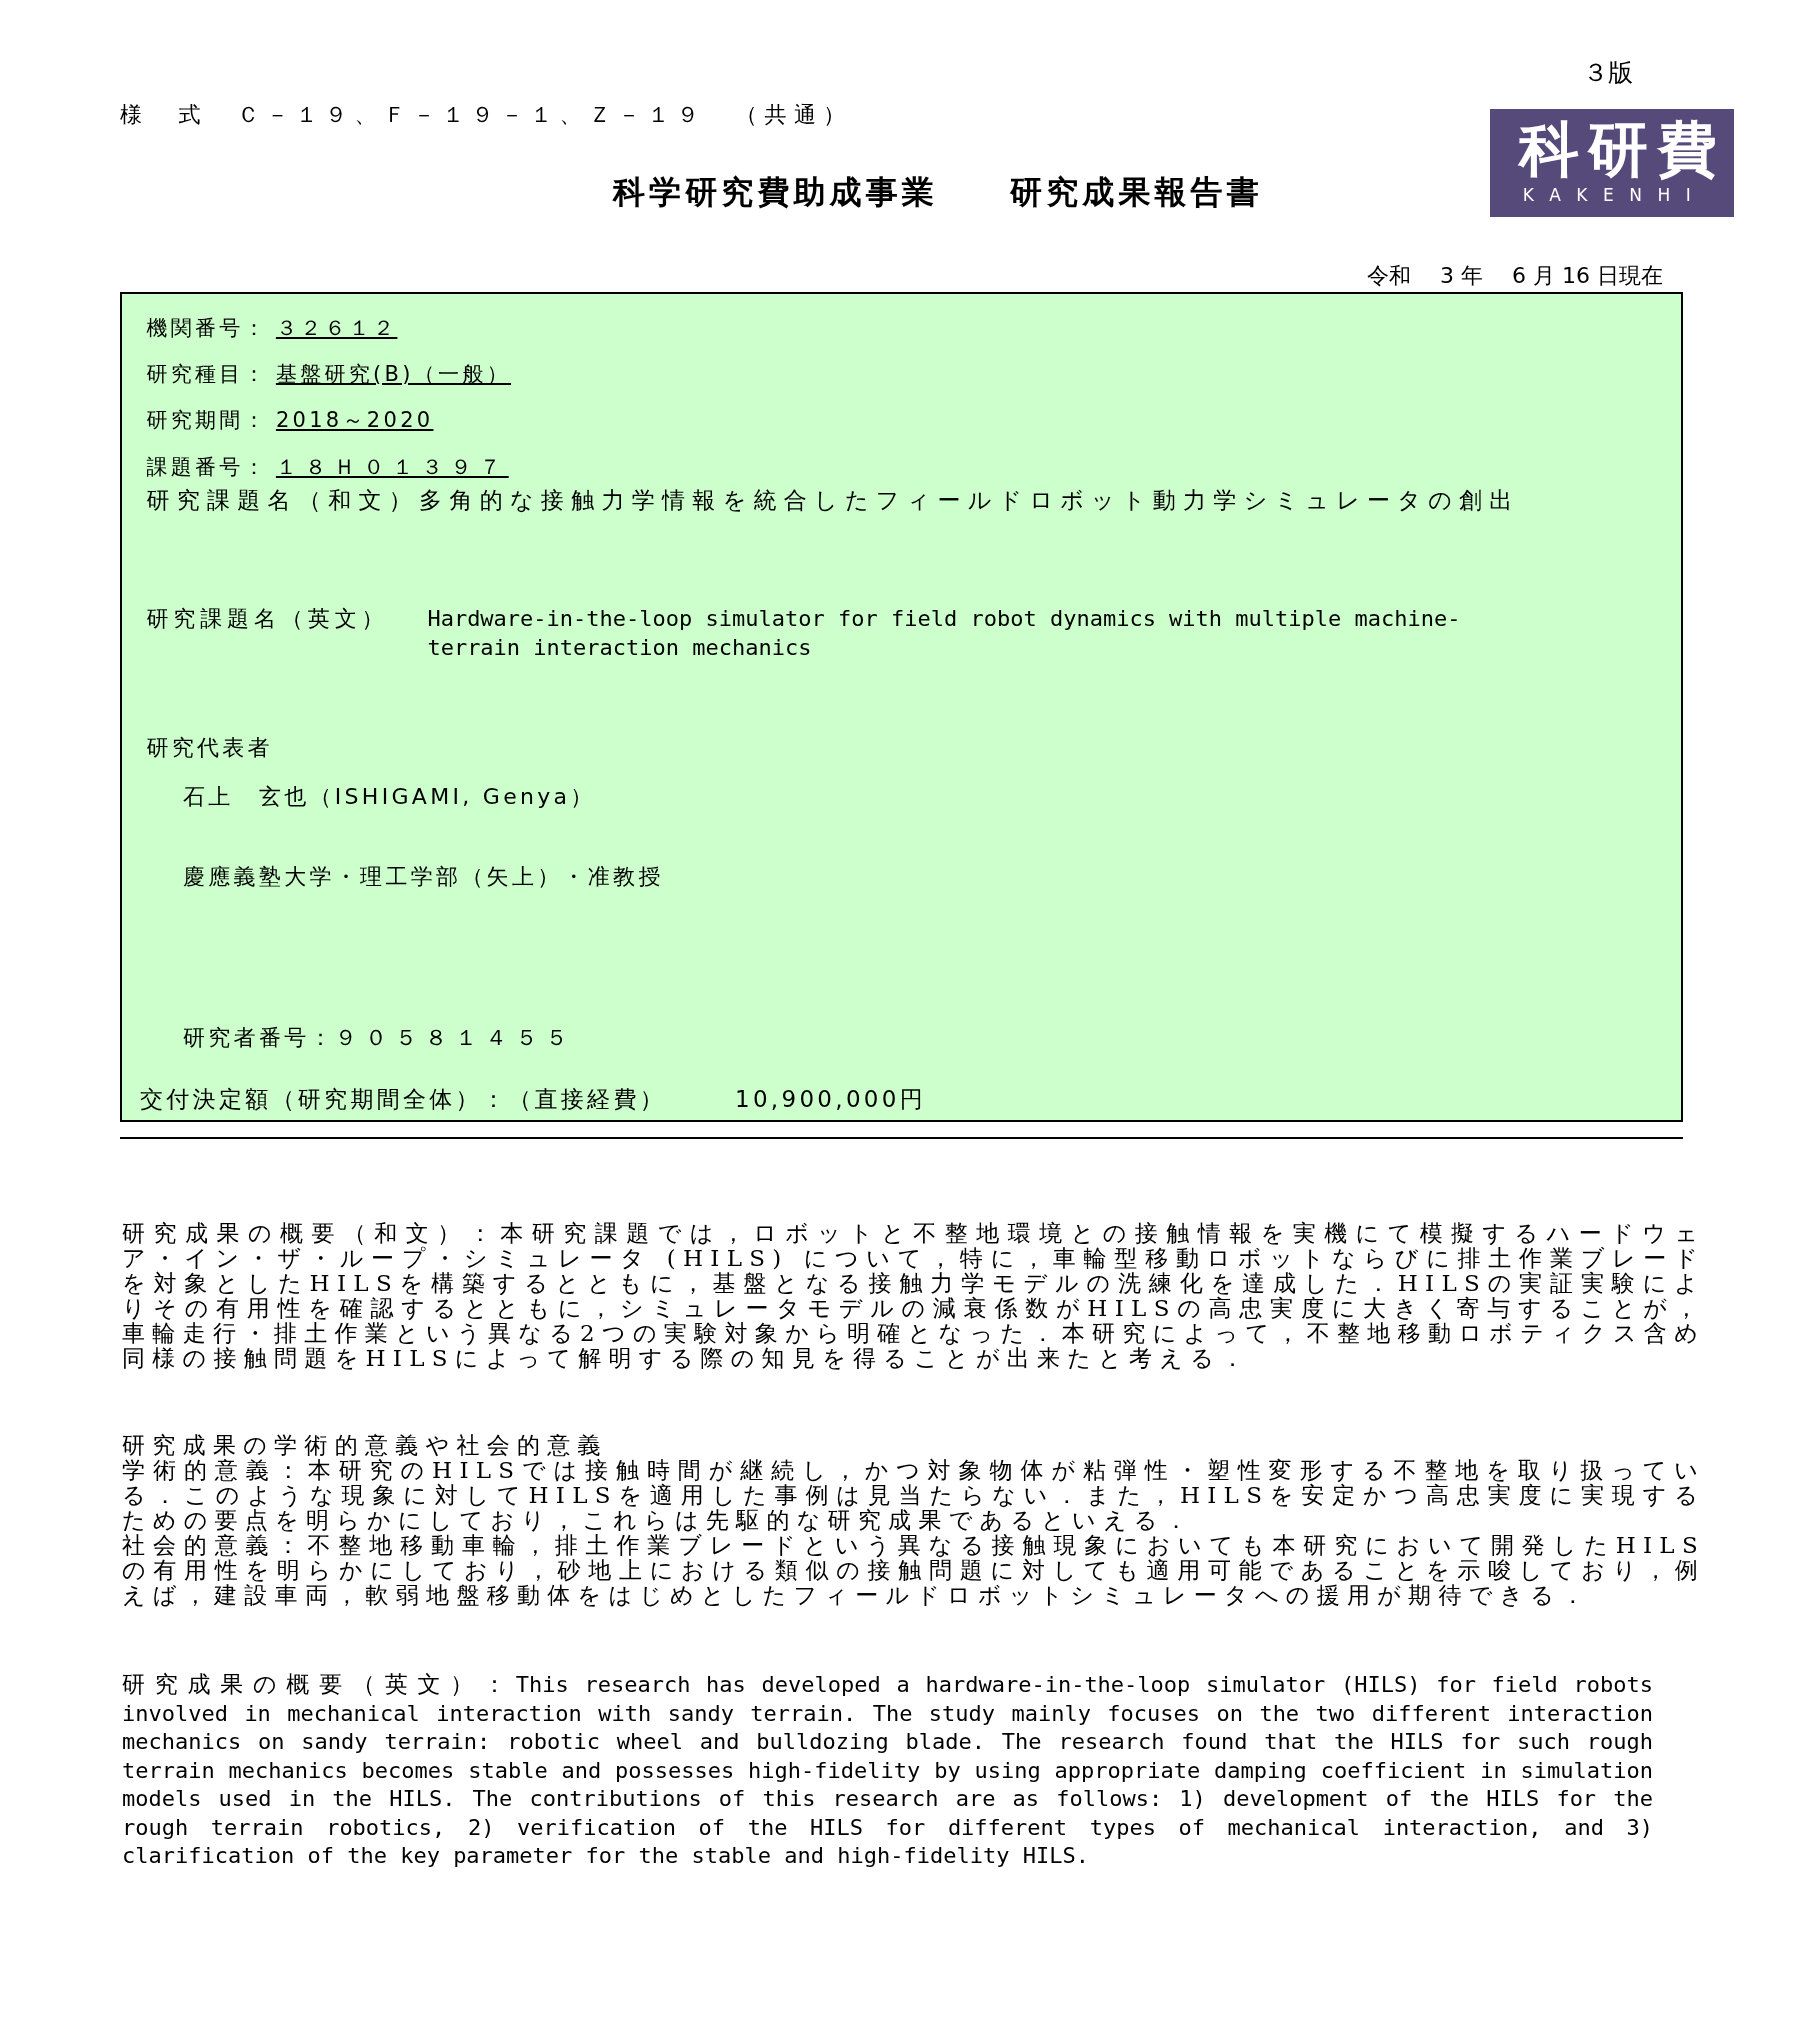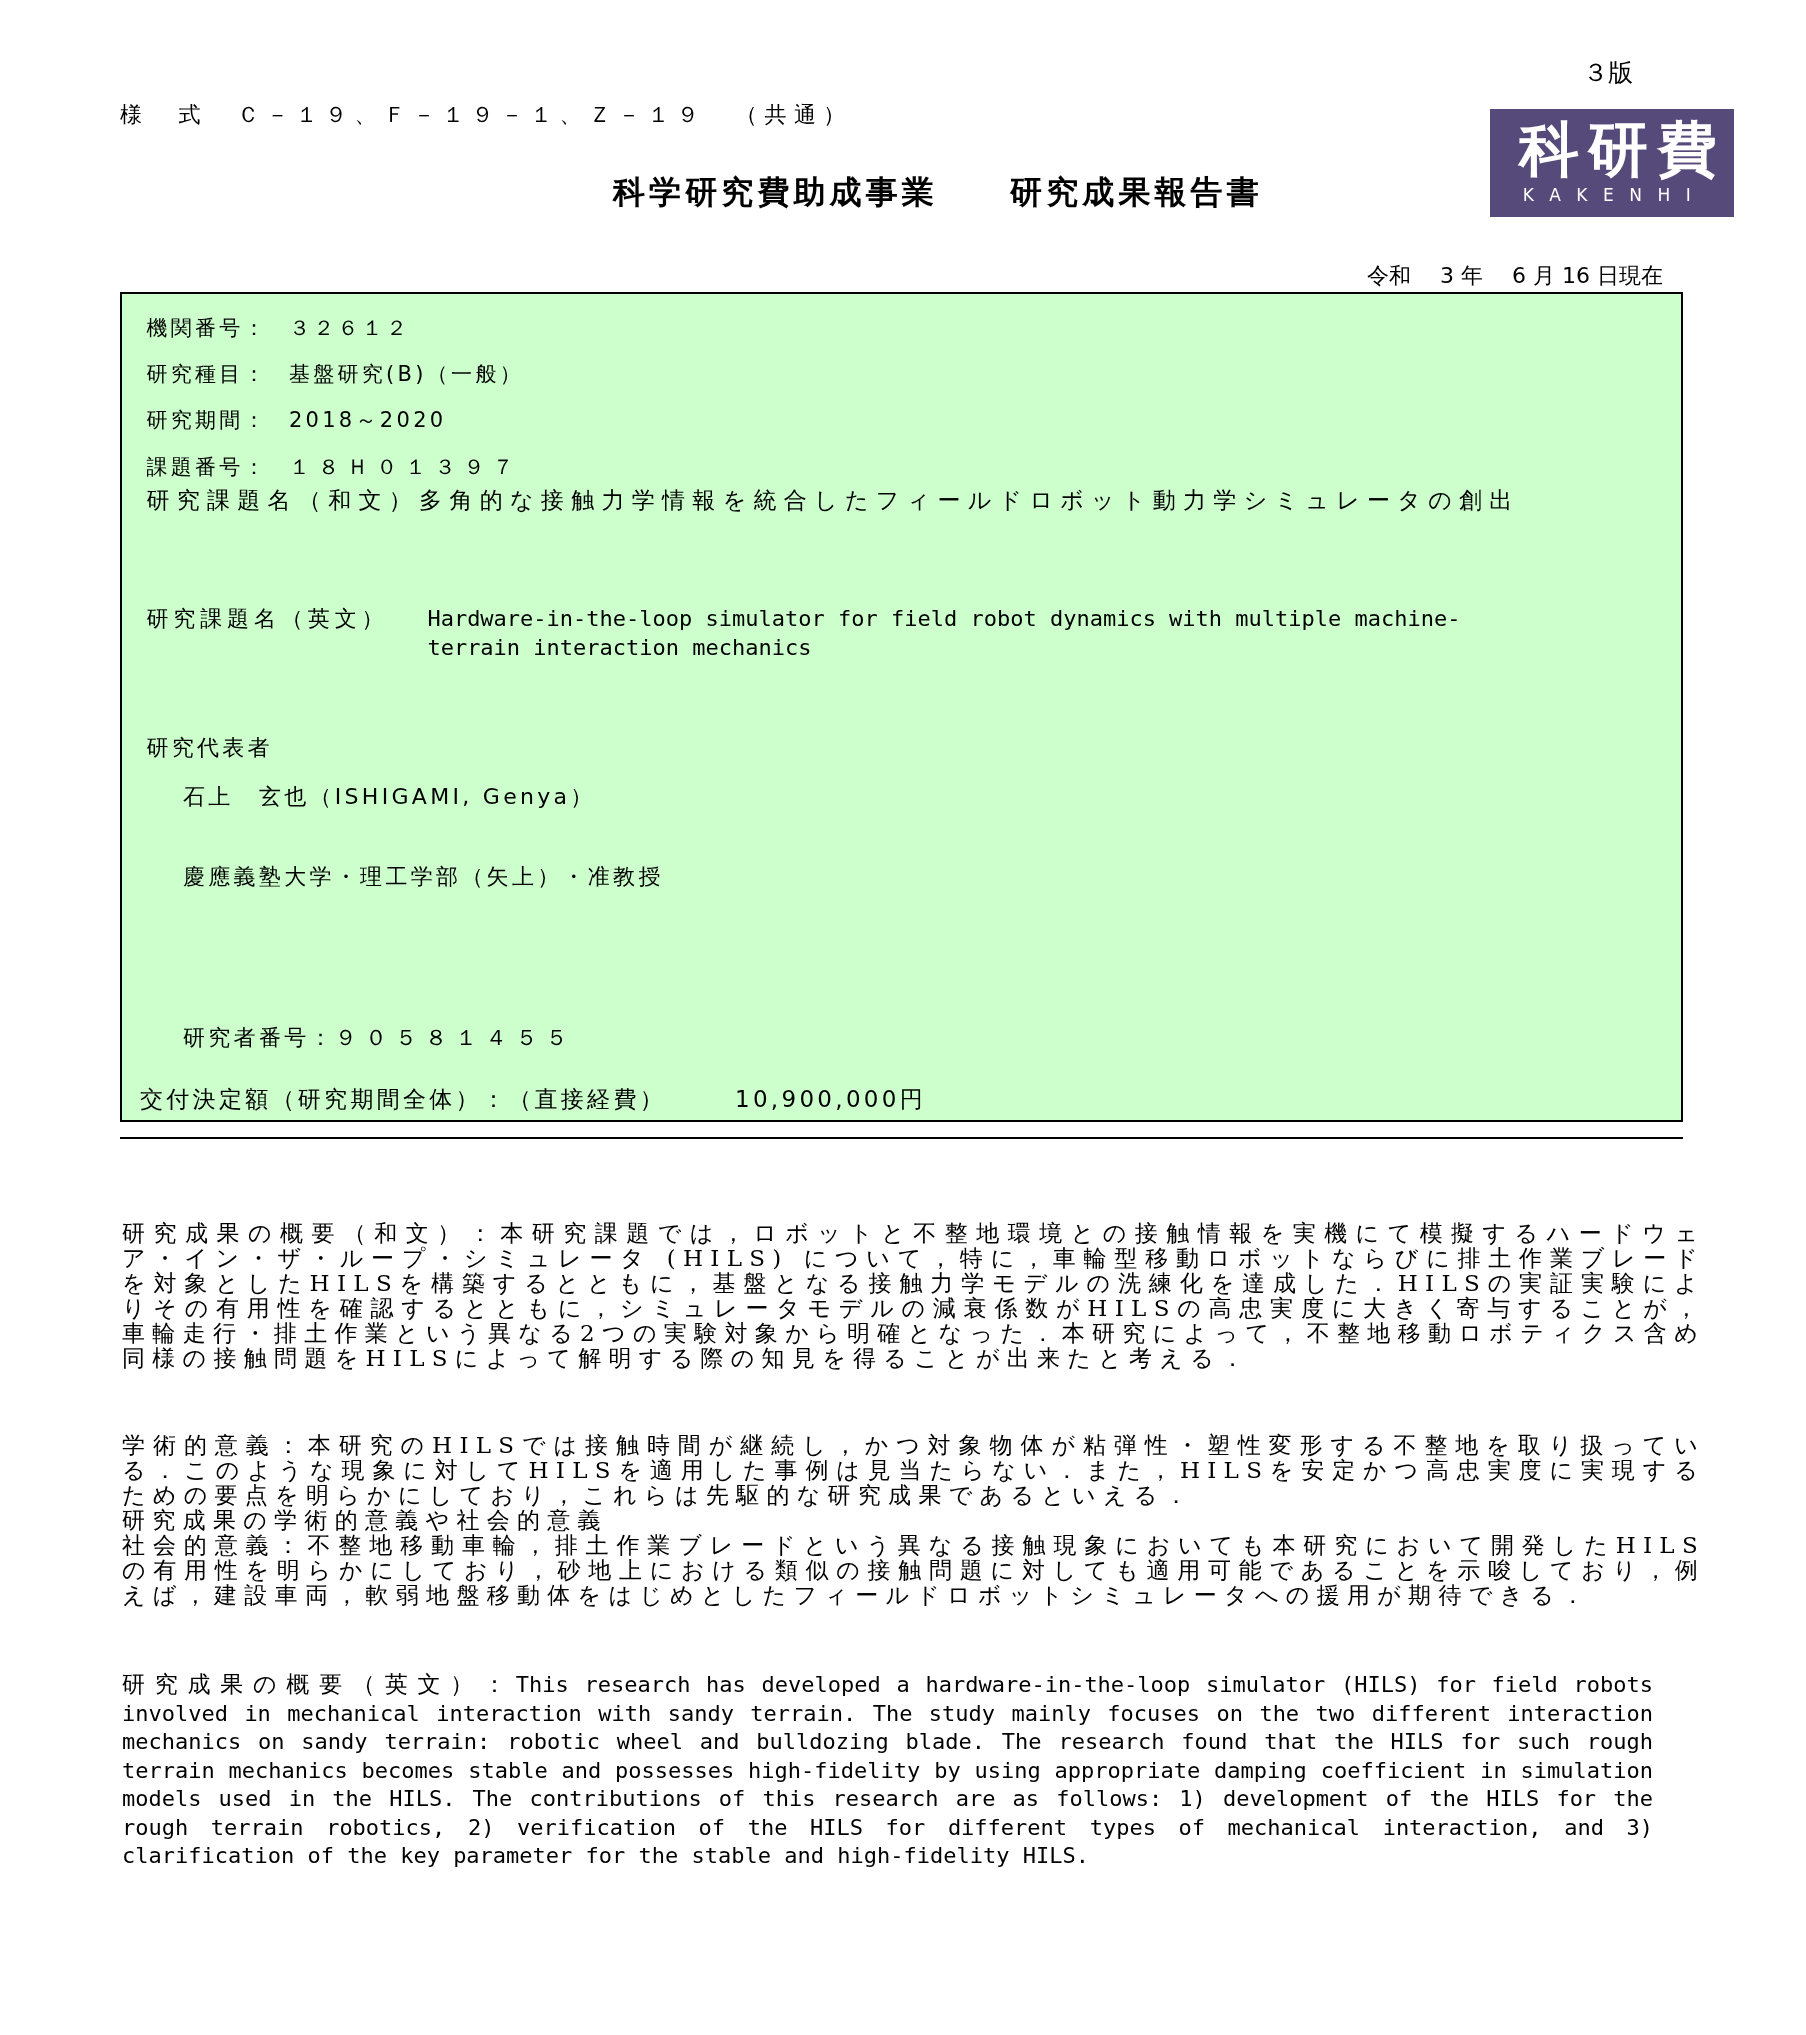--- a/index.html
+++ b/index.html
@@ -13,21 +13,21 @@
   .form-line{left:120px;top:100px;font-size:22px;letter-spacing:7.3px;white-space:nowrap;}
   .doc-title{left:613px;top:171px;font-size:32px;font-weight:bold;letter-spacing:4.1px;white-space:nowrap;}
   .logo{left:1490px;top:109px;width:244px;height:108px;background:#554a7a;color:#fff;text-align:center;overflow:hidden;}
   .logo-kanji{font-size:60px;line-height:72px;letter-spacing:9px;padding-left:21px;margin-top:4.1px;font-weight:bold;}
   .logo-roman{font-size:17px;line-height:21px;letter-spacing:15.5px;padding-left:5px;}
   .date-line{right:144px;top:261px;font-size:22px;white-space:nowrap;}
   
   .summary-box{left:120px;top:292px;width:1559px;height:826px;background:#ccffcc;border:2px solid #000;}
   .box-underline{left:120px;top:1137px;width:1563px;height:2px;background:#000;}
   .srow{position:absolute;left:24.4px;font-size:21px;letter-spacing:3.3px;white-space:nowrap;}
-  .srow .val{margin-left:21px;}
+  .srow .val{margin-left:8px;text-decoration:underline;}
   .spread{letter-spacing:8.1px;}
   .row-title-ja{position:absolute;left:24.4px;top:191px;font-size:23px;letter-spacing:7.3px;white-space:nowrap;}
   .row-title-en{position:absolute;left:24.4px;top:310px;display:flex;}
   .row-title-en .lbl{font-size:22px;letter-spacing:4.9px;width:281px;flex:0 0 auto;}
   .en{font-family:"DejaVu Sans Mono","Liberation Mono",monospace;}
   .row-title-en .val{font-size:22px;line-height:29px;width:1067px;}
   .pi-heading{position:absolute;left:24.4px;top:439px;font-size:22px;letter-spacing:3.3px;}
   .pi-name{position:absolute;left:61px;top:488px;font-size:22px;letter-spacing:3.3px;}
   .pi-affil{position:absolute;left:61px;top:568px;font-size:22px;letter-spacing:3.3px;}
   .pi-number{position:absolute;left:61px;top:729px;font-size:22px;letter-spacing:3.3px;}
@@ -95,22 +95,22 @@
     </div>
   </div>
 
   <div class="abs box-underline"></div>
 
   <div class="abs para-jp abstract-ja">
     <span>研究成果の概要（和文）：</span><span>本研究課題では，ロボットと不整地環境との接触情報を実機にて模擬するハードウェア・イン・ザ・ループ・シミュレータ (HILS) について，特に，車輪型移動ロボットならびに排土作業ブレードを対象としたHILSを構築するとともに，基盤となる接触力学モデルの洗練化を達成した．HILSの実証実験によりその有用性を確認するとともに，シミュレータモデルの減衰係数がHILSの高忠実度に大きく寄与することが，車輪走行・排土作業という異なる2つの実験対象から明確となった．本研究によって，不整地移動ロボティクス含め同様の接触問題をHILSによって解明する際の知見を得ることが出来たと考える．</span>
   </div>
 
   <div class="abs para-jp significance">
+    <div>研究成果の学術的意義や社会的意義</div>
     <div>学術的意義：本研究のHILSでは接触時間が継続し，かつ対象物体が粘弾性・塑性変形する不整地を取り扱っている．このような現象に対してHILSを適用した事例は見当たらない．また，HILSを安定かつ高忠実度に実現するための要点を明らかにしており，これらは先駆的な研究成果であるといえる．</div>
-    <div>研究成果の学術的意義や社会的意義</div>
     <div>社会的意義：不整地移動車輪，排土作業ブレードという異なる接触現象においても本研究において開発したHILSの有用性を明らかにしており，砂地上における類似の接触問題に対しても適用可能であることを示唆しており，例えば，建設車両，軟弱地盤移動体をはじめとしたフィールドロボットシミュレータへの援用が期待できる．</div>
   </div>
 
   <div class="abs para-jp abstract-en-wrap">
     <span>研究成果の概要（英文）：</span><span class="en-text">This research has developed a hardware-in-the-loop simulator (HILS) for field robots involved in mechanical interaction with sandy terrain. The study mainly focuses on the two different interaction mechanics on sandy terrain: robotic wheel and bulldozing blade. The research found that the HILS for such rough terrain mechanics becomes stable and possesses high-fidelity by using appropriate damping coefficient in simulation models used in the HILS. The contributions of this research are as follows: 1) development of the HILS for the rough terrain robotics, 2) verification of the HILS for different types of mechanical interaction, and 3) clarification of the key parameter for the stable and high-fidelity HILS.</span>
   </div>
 
 </div>
 
 

